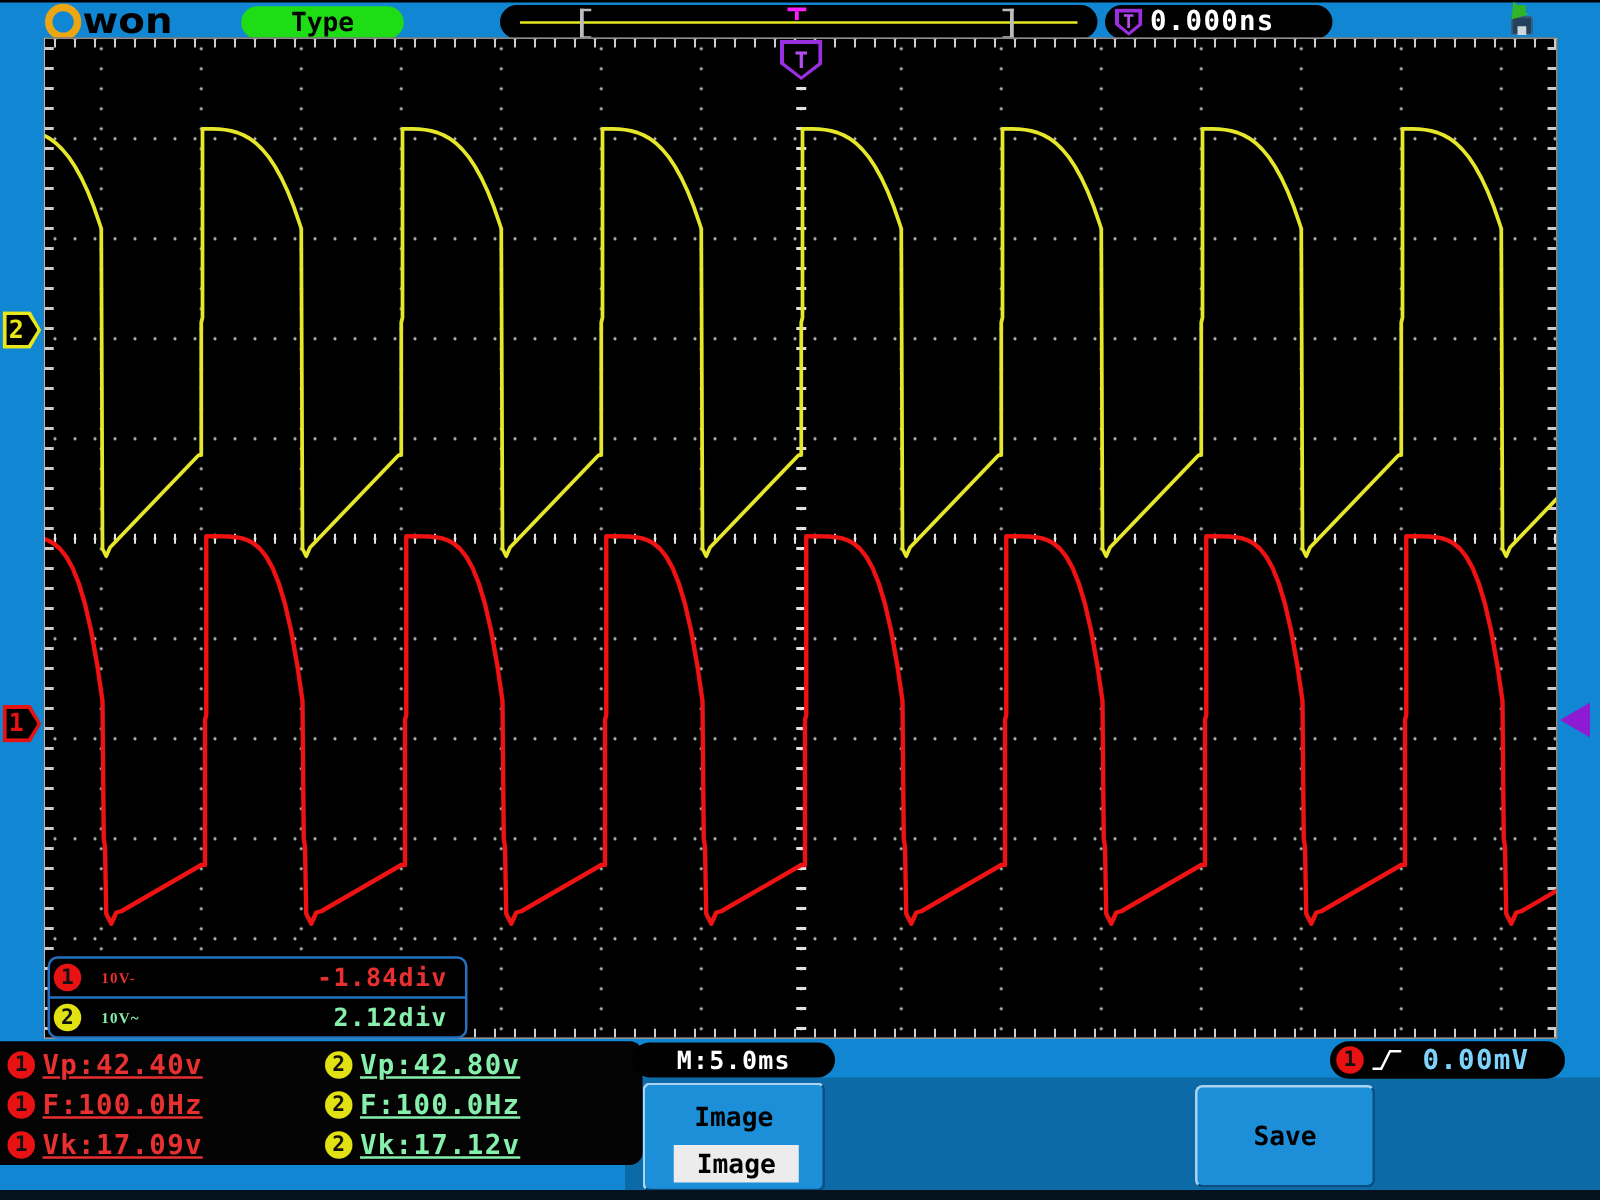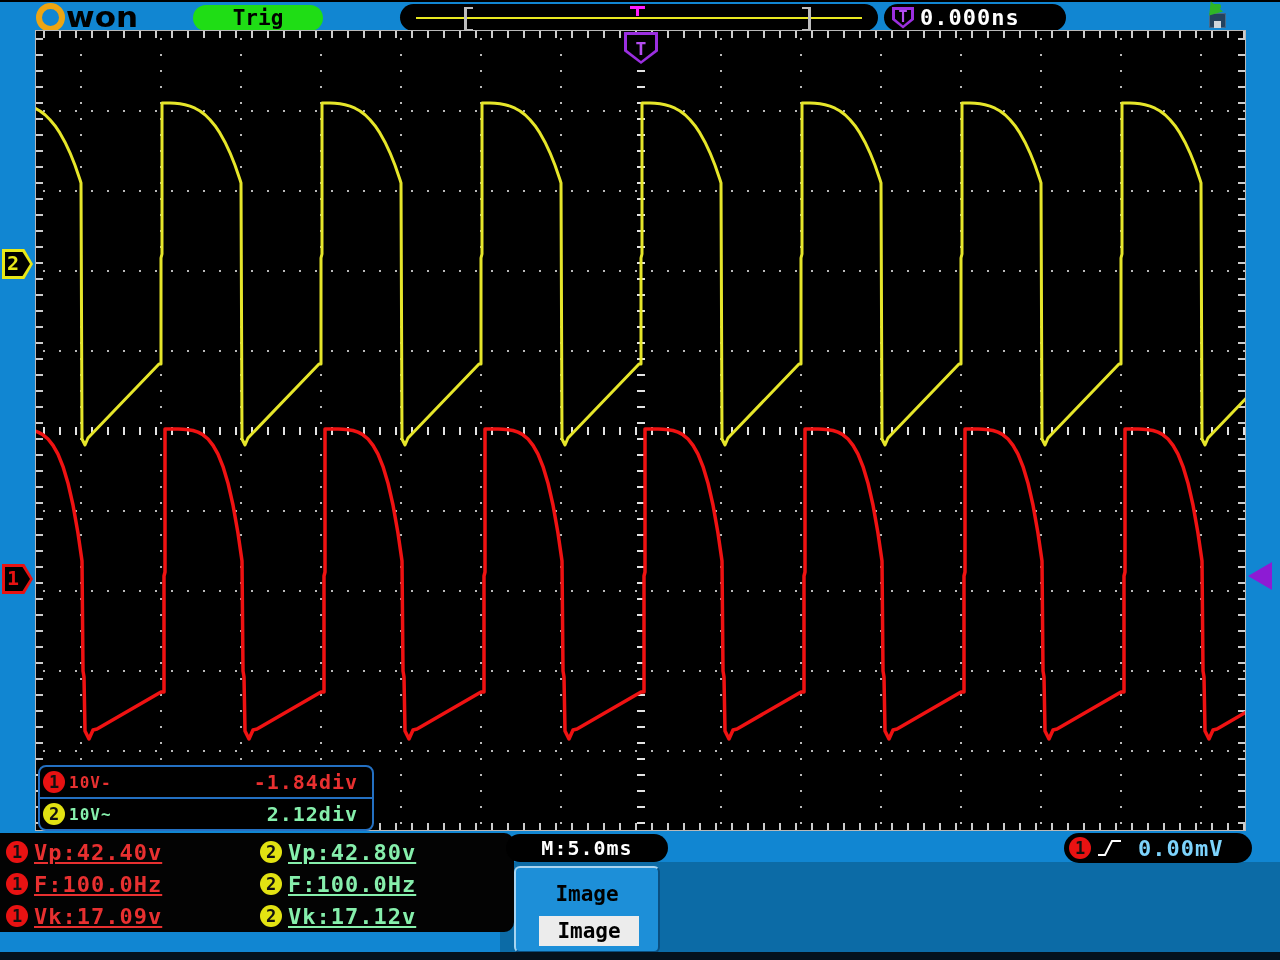--- a/index.html
+++ b/index.html
@@ -67,21 +67,21 @@
     clip-path:polygon(100% 0,100% 100%,0 50%);}
   
   .infobox{position:absolute;background:#000;border:2px solid #2470c2;border-radius:8px;box-sizing:border-box;}
   .chbox{left:38px;top:765px;width:336px;height:66px;}
   .chrow{position:relative;height:30px;display:flex;align-items:center;}
   .chrow.r2{border-top:2px solid #2470c2;height:30px;}
   .badge{width:22px;height:22px;border-radius:50%;display:flex;align-items:center;justify-content:center;
     font-size:17px;font-weight:bold;color:#111;flex:0 0 22px;}
   .badge.red{background:#e81212;} .badge.yellow{background:#e2e212;}
   .chrow .badge{margin-left:3px;}
-  .chrow .scale{font-size:16px;font-weight:bold;margin-left:4px;letter-spacing:1px;}
+  .chrow .scale{font-size:12px;font-weight:bold;margin-left:16px;letter-spacing:1px;font-family:Liberation Serif, serif;}
   .chrow .pos{position:absolute;right:14px;font-size:20px;font-weight:bold;letter-spacing:1px;}
   .red-t{color:#e83030;} .yel-t{color:#86efac;}
   .acqbox{left:378px;top:765px;width:166px;height:66px;color:#fff;font-size:20px;font-weight:bold;
     display:flex;flex-direction:column;align-items:center;justify-content:center;gap:3px;letter-spacing:0px;}
   
   .bottom{position:absolute;left:0;top:833px;width:1280px;height:127px;background:#1186d2;}
   .menu-strip{position:absolute;left:500px;top:29px;width:780px;height:91px;background:#0c6ba6;}
   .bottom-edge{position:absolute;left:0;top:119px;width:1280px;height:8px;background:#04121d;}
   .measpanel{position:absolute;left:0;top:0px;width:514px;height:99px;background:#030303;border-radius:0 10px 10px 0;}
   .mrow{position:absolute;height:30px;display:flex;align-items:center;}
@@ -106,21 +106,21 @@
 <body>
 
 <div class="screen">
 
   <div class="topbar">
     <div class="logo">
       <span class="ring"></span>
       <span class="brandtxt">won</span>
     </div>
     <div class="trig-pill">
-      <span>Trig</span>
+      <span>Type</span>
     </div>
     <div class="posbar">
       <div class="hline"></div>
       <div class="bracket" style="left:64px;"></div>
       <div class="bracket rb" style="left:402px;"></div>
       <div class="tmark">
         <div class="bar"></div>
           <div class="stem"></div>
       </div>
     </div>
@@ -227,17 +227,20 @@
       </svg>
       <span class="lvl">0.00mV</span>
     </div>
 
     <div class="btn btn-type">
       <div class="tlabel">Image</div>
       <div class="chip">
         <span>Image</span>
       </div>
     </div>
+    <div class="btn btn-save">
+      <span>Save</span>
+    </div>
 
     <div class="bottom-edge"></div>
   </div>
 
 </div>
 
 </body></html>

